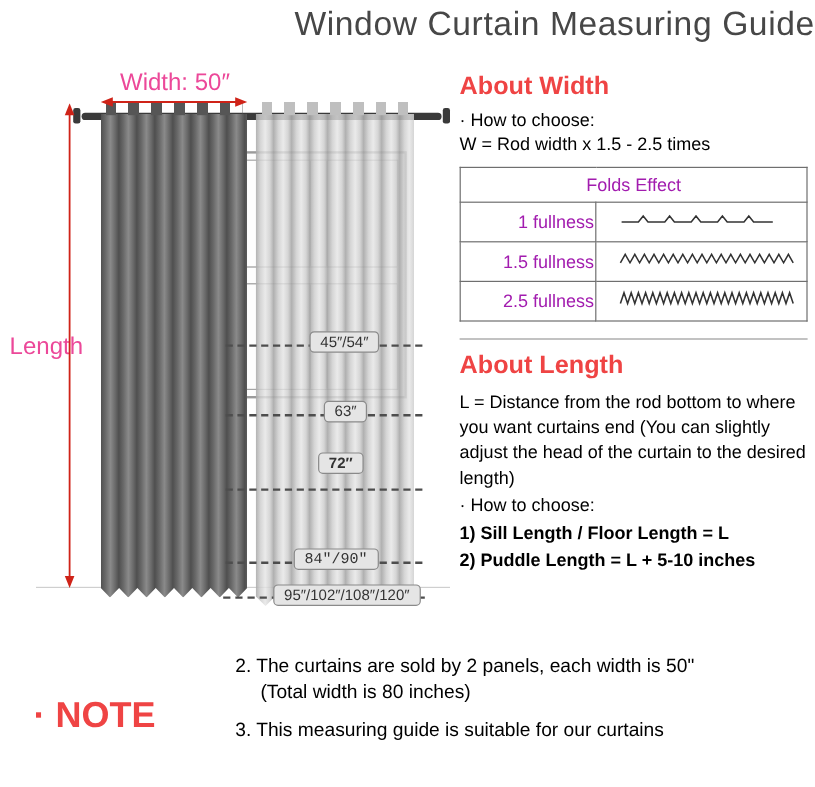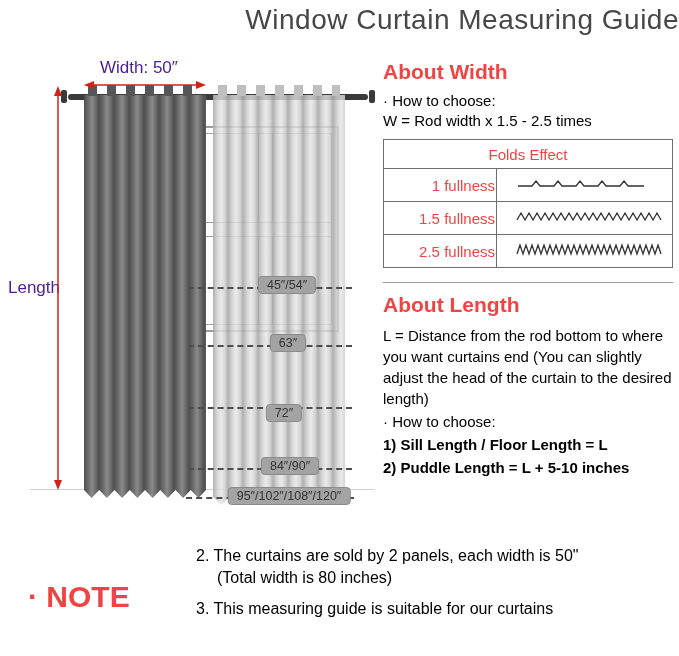--- a/index.html
+++ b/index.html
@@ -43,33 +43,33 @@
     clip-path:polygon(0 0,100% 0,100% 98%,93.75% 100%,87.5% 98%,81.25% 100%,75% 98%,68.75% 100%,62.5% 98%,56.25% 100%,50% 98%,43.75% 100%,37.5% 98%,31.25% 100%,25% 98%,18.75% 100%,12.5% 98%,6.25% 100%,0 98%);
     z-index:2;
   }
   .tabs{position:absolute;top:85px;height:11px;z-index:4;}
   .tabs.dark-tabs{left:88px;width:114px;background:repeating-linear-gradient(90deg,#565656 0 9px,rgba(0,0,0,0) 9px 19px);}
   .tabs.light-tabs{left:218px;width:122px;background:repeating-linear-gradient(90deg,#bfbfbf 0 9px,rgba(0,0,0,0) 9px 19px);}
 
   .mark-line{position:absolute;left:188px;width:164px;height:0;border-top:2px dashed #4d4d4d;z-index:5;}
   .mark-label{
     position:absolute;transform:translateX(-50%);
-    background:#a3a3a3;border:1px solid #8a8a8a;border-radius:4px;
+    background:#e5e5e5;border:1px solid #8a8a8a;border-radius:4px;
     padding:1px 8px;font-size:12.5px;color:#333;white-space:nowrap;z-index:6;
   }
 
-  .red-label{position:absolute;color:#4c1d95;font-size:17px;z-index:7;}
+  .red-label{position:absolute;color:#ec4899;font-size:20px;z-index:7;}
   .arrow-svg{position:absolute;z-index:7;}
 
   
   .right-col{position:absolute;left:383px;top:60px;width:290px;}
   .right-col h2{margin:0 0 8px 0;font-size:21px;font-weight:bold;color:#ef4444;}
   .right-col .b{margin:3px 0;font-size:15px;}
   .right-col .formula{margin:3px 0 10px 0;font-size:15px;}
-  .folds-table{width:100%;border-collapse:collapse;font-size:15px;color:#ef4444;}
+  .folds-table{width:100%;border-collapse:collapse;font-size:15px;color:#a21caf;}
   .folds-table th,.folds-table td{border:1px solid #6f6f6f;}
   .folds-table th{height:26px;font-weight:normal;font-size:15px;}
   .folds-table td{height:30px;text-align:right;}
   .folds-table td.lbl{width:110px;}
   .folds-table td.pat{padding:0 2px;}
   .divider{border:none;border-top:1px solid #9a9a9a;margin:14px 0 10px 0;}
   .measure-text{margin:4px 0;font-size:15px;line-height:1.4;}
   .opt{margin:6px 0;font-size:15px;font-weight:bold;}
 
   
@@ -115,22 +115,22 @@
 </svg>
 
 <div class="mark-line" style="top:287px;"></div>
 <div class="mark-line" style="top:345px;"></div>
 <div class="mark-line" style="top:407px;"></div>
 <div class="mark-line" style="top:468px;"></div>
 <div class="mark-line" style="top:497px;left:186px;width:168px;"></div>
 
 <div class="mark-label" style="left:287px;top:276px;">45″/54″</div>
 <div class="mark-label" style="left:288px;top:334px;">63″</div>
-<div class="mark-label" style="left:284px;top:404px;">72″</div>
-<div class="mark-label" style="left:290px;top:457px;">84″/90″</div>
+<div class="mark-label" style="left:284px;top:377px;font-weight:bold;">72″</div>
+<div class="mark-label" style="left:280px;top:457px;font-family:Liberation Mono, monospace;">84″/90″</div>
 <div class="mark-label" style="left:289px;top:487px;">95″/102″/108″/120″</div>
 
 <div class="right-col">
 
   <h2>About Width</h2>
   <div class="b">· How to choose:</div>
   <div class="formula">W = Rod width x 1.5 - 2.5 times</div>
 
   <table class="folds-table">
     <tbody>

